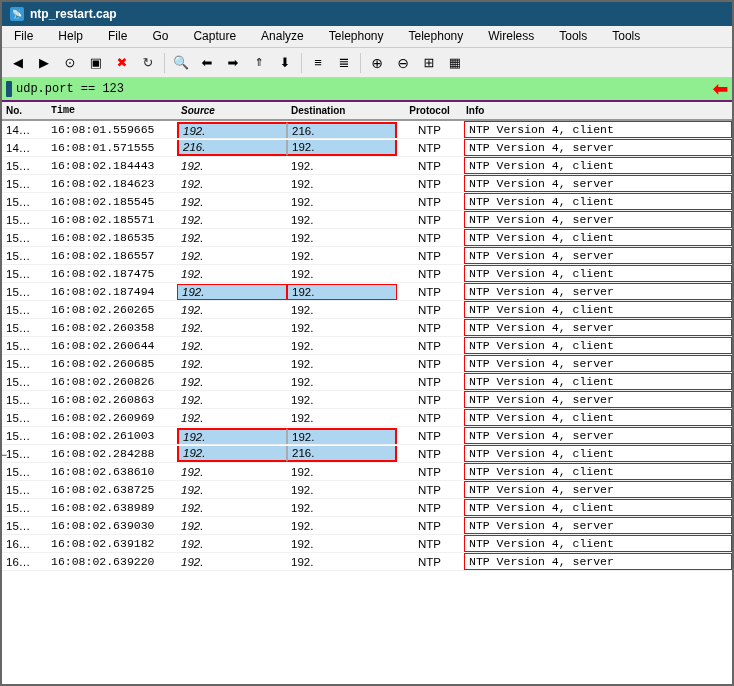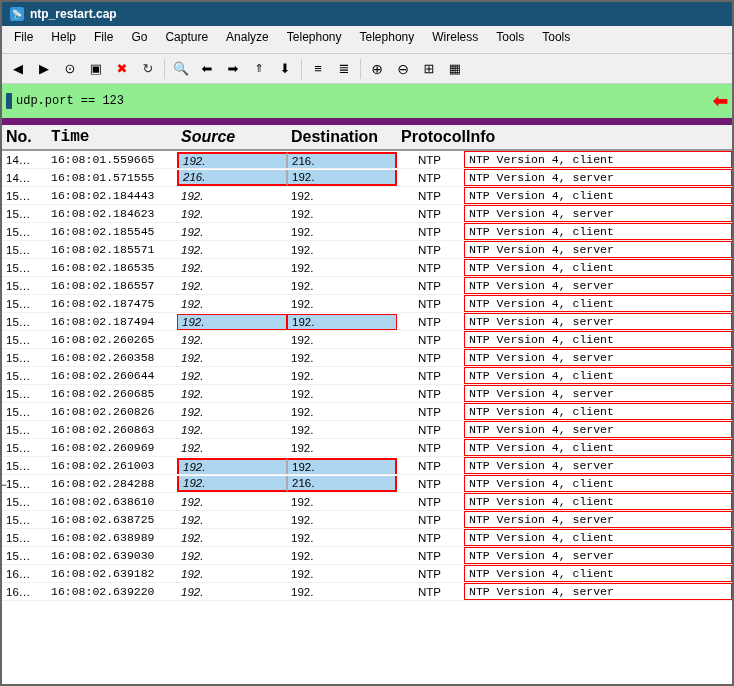--- a/index.html
+++ b/index.html
@@ -34,25 +34,25 @@
       width: 14px;
       height: 14px;
       background: #3498db;
       border-radius: 2px;
       display: flex; align-items: center; justify-content: center;
       font-size: 8px; color: white;
     }
     .menu-bar {
       background: #f0f0f0;
       display: flex;
-      align-items: flex-start;
+      align-items: flex-end;
       padding: 2px 4px;
       border-bottom: 1px solid #ccc;
-      height: 28px;
-      gap: 2px;
+      height: 22px;
+      gap: 9px;
     }
     .menu-item {
       padding: 2px 8px;
       cursor: pointer;
       font-size: 12px;
       color: #000;
       border-radius: 2px;
     }
     .toolbar {
       background: #f0f0f0;
@@ -78,22 +78,22 @@
       width: 1px;
       height: 20px;
       background: #ccc;
       margin: 0 2px;
     }
     .filter-bar {
       background: #90ee90;
       display: flex;
       align-items: center;
       padding: 2px 4px;
-      border-bottom: 7px solid #701a75;
-      height: 41px;
+      border-bottom: 2px solid #701a75;
+      height: 24px;
       gap: 4px;
     }
     .filter-indicator {
       width: 6px;
       height: 16px;
       background: #1a5276;
       border-radius: 1px;
     }
     .filter-input {
       background: #90ee90;
@@ -112,21 +112,21 @@
     .packet-table {
       flex: 1;
       overflow: hidden;
       background: white;
     }
     .table-header {
       display: flex;
       background: #f0f0f0;
       border-bottom: 2px solid #999;
       font-weight: bold;
-      font-size: 16px;
+      font-size: 10px;
       padding: 2px 0;
     }
     .col-no { width: 45px; min-width: 45px; padding: 1px 4px; }
     .col-time { width: 130px; min-width: 130px; padding: 1px 4px; font-family: Liberation Mono, monospace; }
     .col-src { width: 110px; min-width: 110px; padding: 1px 4px; font-style: italic; }
     .col-dst { width: 110px; min-width: 110px; padding: 1px 4px; }
     .col-proto { width: 65px; min-width: 65px; padding: 1px 4px; text-align: center; }
     .col-info { flex: 1; padding: 1px 4px; }
 
     .packet-rows {

